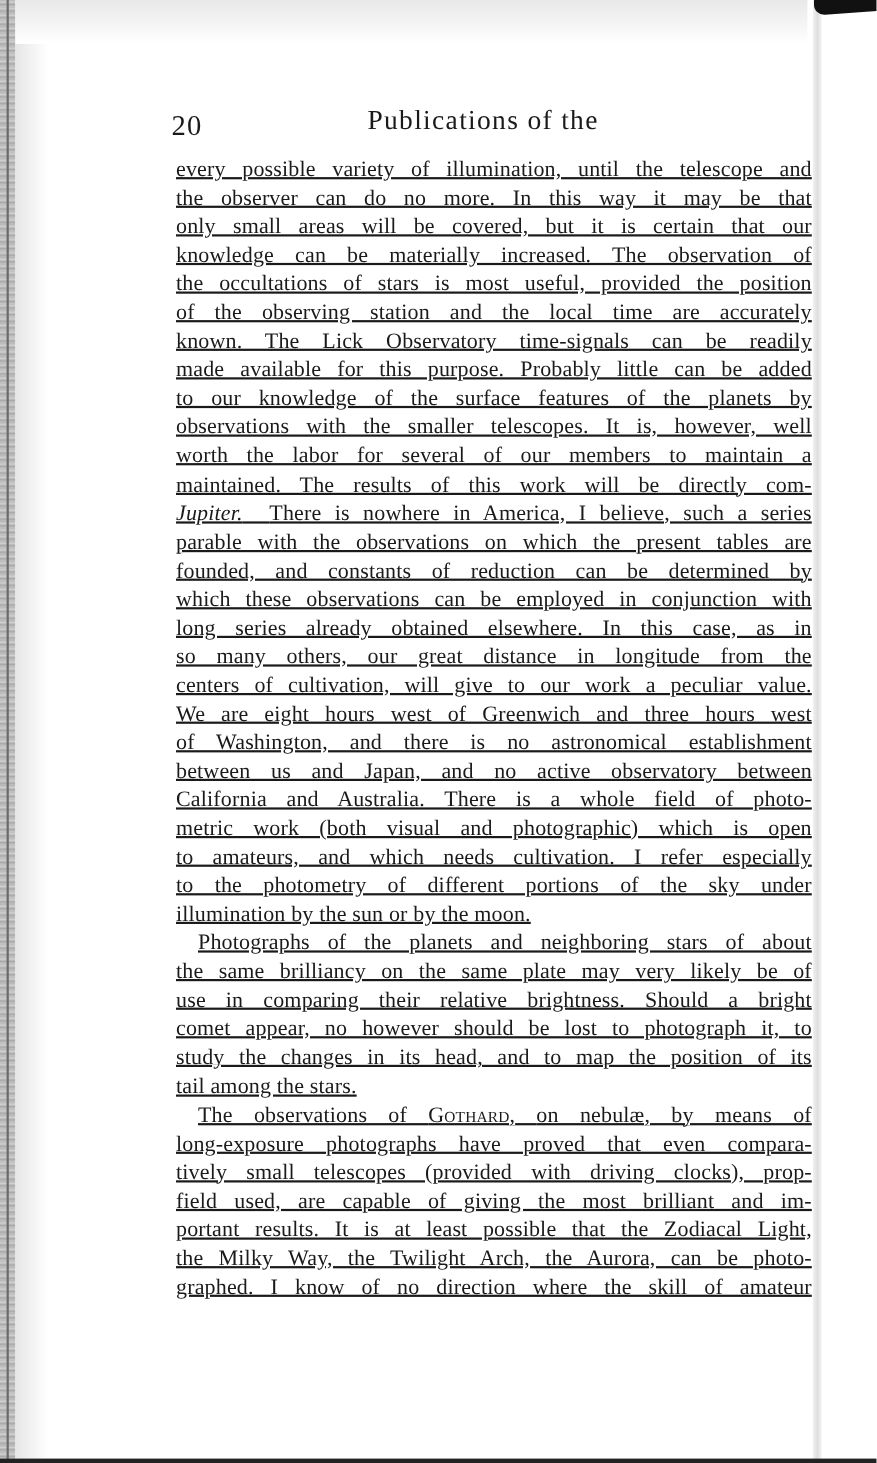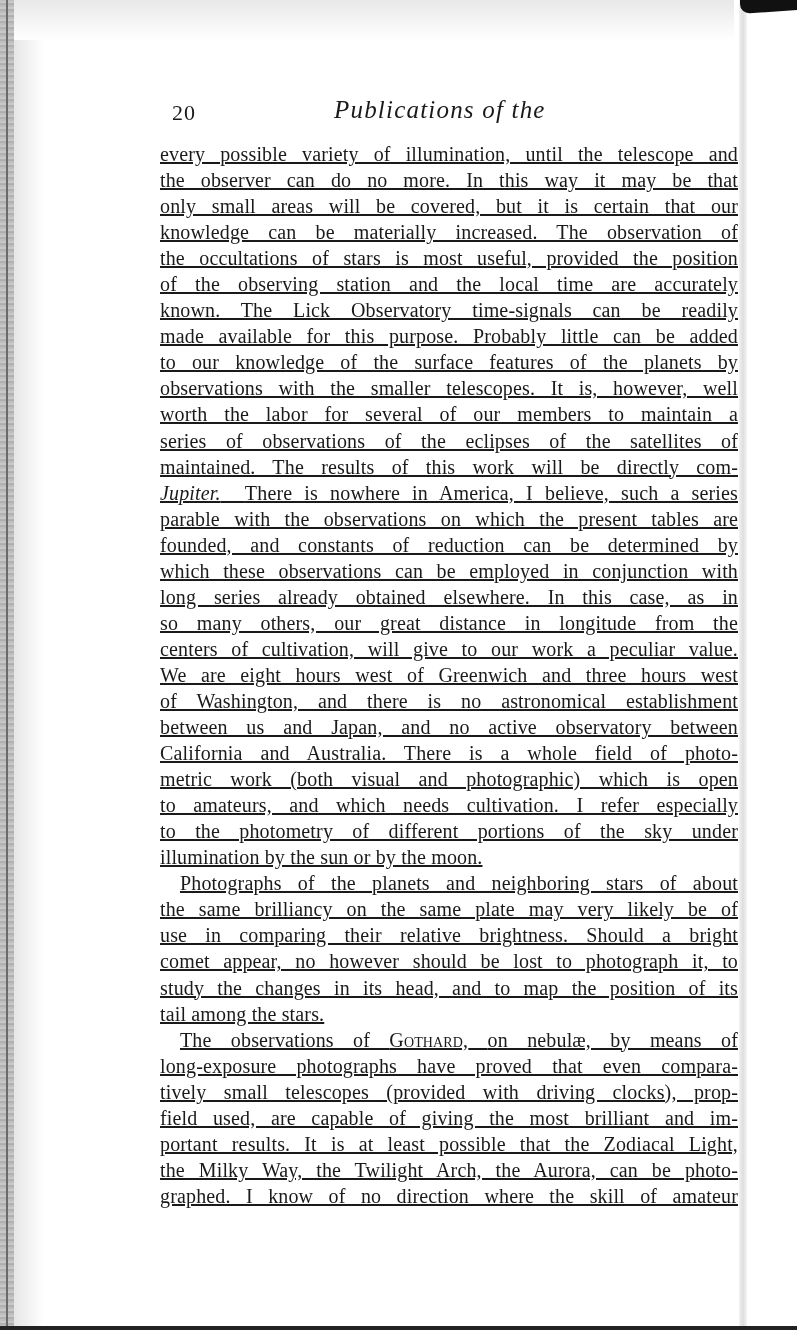--- a/index.html
+++ b/index.html
@@ -34,24 +34,24 @@
     border-bottom-left-radius: 10px;
     transform: skewY(-4deg); transform-origin: left top;
   }
   .bottom-edge {
     position: absolute; left: 0; top: 1326px; width: 797px; height: 4px; background: #222;
   }
   .running-head {
     position: absolute; top: 96px; left: 156px; width: 580px; height: 32px;
   }
   .page-number {
-    position: absolute; left: 0; top: 4px; font-size: 22px; letter-spacing: 1px; color: #1a1a1a; margin-left: 16px;
+    position: absolute; left: 0; top: 4px; font-size: 26px; letter-spacing: 1px; color: #1a1a1a;
   }
   .running-title {
-    position: absolute; left: 178px; top: 0; font-size: 25px; font-style: italic; letter-spacing: 1.2px;
+    position: absolute; left: 178px; top: 0; font-size: 25px; letter-spacing: 1.2px;
   }
   .text-block {
     position: absolute; left: 160px; top: 141px; width: 578px;
   }
   .line {
     display: block; height: 26.05px; line-height: 26.05px; font-size: 20px;
     white-space: nowrap; text-align: justify; text-align-last: justify;
     letter-spacing: 0.15px;
     text-decoration: underline;
   }
@@ -81,21 +81,20 @@
   <span class="line">the observer can do no more.  In this way it may be that</span>
   <span class="line">only small areas will be covered, but it is certain that our</span>
   <span class="line">knowledge can be materially increased.  The observation of</span>
   <span class="line">the occultations of stars is most useful, provided the position</span>
   <span class="line">of the observing station and the local time are accurately</span>
   <span class="line">known.  The Lick Observatory time-signals can be readily</span>
   <span class="line">made available for this purpose.  Probably little can be added</span>
   <span class="line">to our knowledge of the surface features of the planets by</span>
   <span class="line">observations with the smaller telescopes.  It is, however, well</span>
   <span class="line">worth the labor for several of our members to maintain a</span>
-  <span class="line">series of observations of the eclipses of the satellites of</span>
   <span class="line">maintained.  The results of this work will be directly com-</span>
   <span class="line"><span class="italic">Jupiter.</span>&nbsp;&nbsp;<span>There is nowhere in America, I believe, such a series</span></span>
   <span class="line">parable with the observations on which the present tables are</span>
   <span class="line">founded, and constants of reduction can be determined by</span>
   <span class="line">which these observations can be employed in conjunction with</span>
   <span class="line">long series already obtained elsewhere.  In this case, as in</span>
   <span class="line">so many others, our great distance in longitude from the</span>
   <span class="line">centers of cultivation, will give to our work a peculiar value.</span>
   <span class="line">We are eight hours west of Greenwich and three hours west</span>
   <span class="line">of Washington, and there is no astronomical establishment</span>

